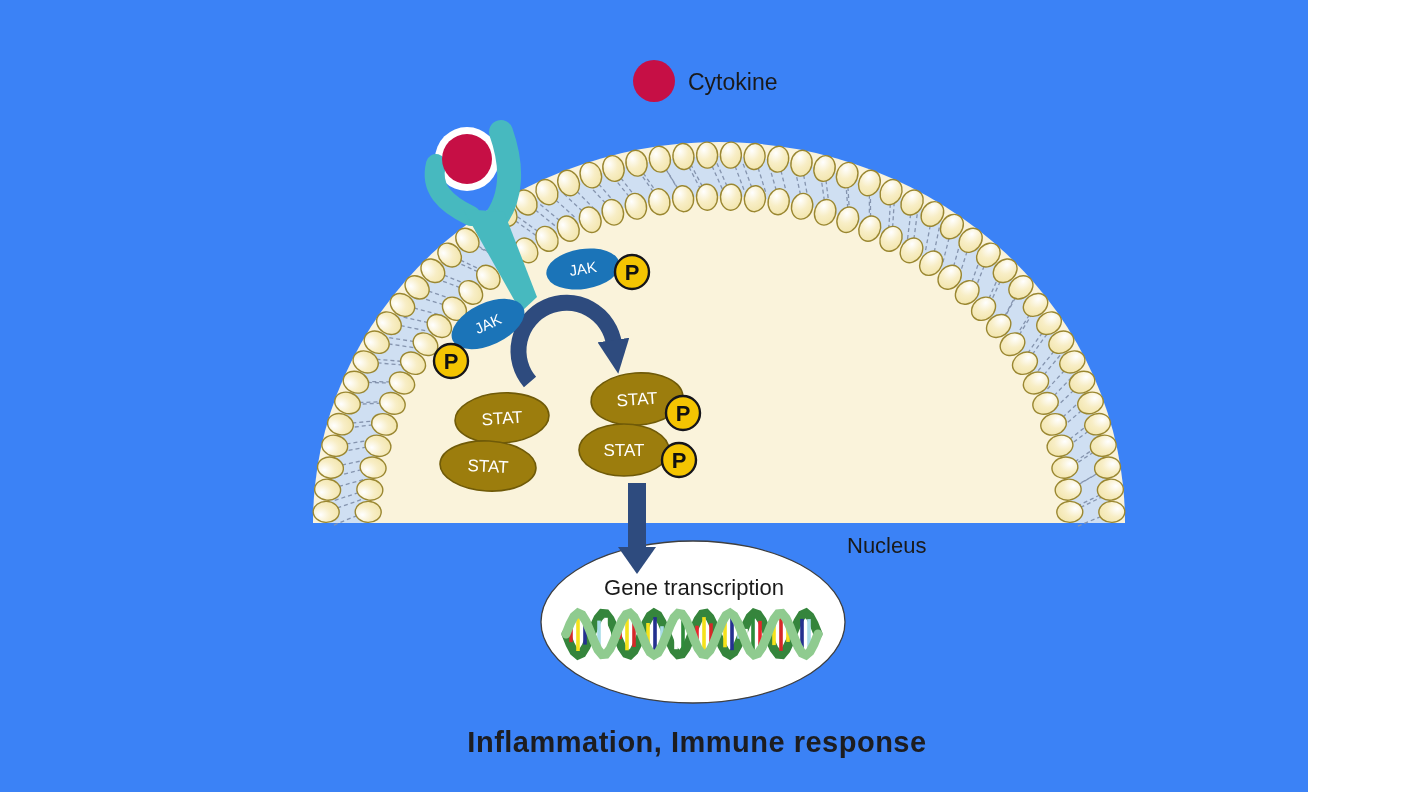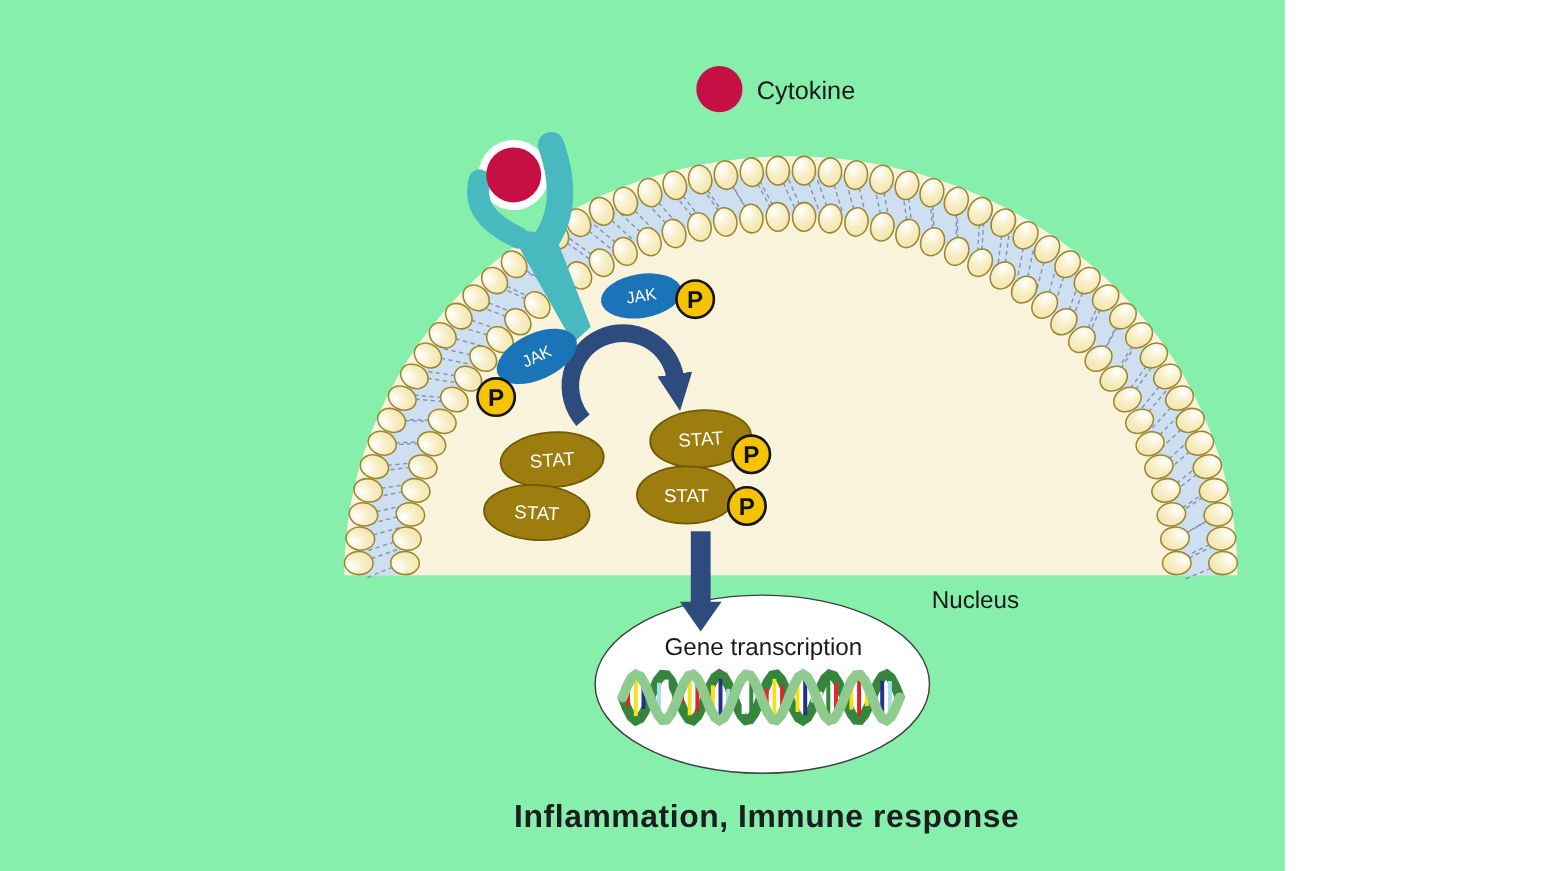--- a/index.html
+++ b/index.html
@@ -1,20 +1,20 @@
 <!DOCTYPE html>
 <html><head>
 <meta charset="utf-8">
 <style>
   html, body { margin: 0; padding: 0; background: #ffffff; }
   .stage {
     position: relative;
-    width: 1168px;
+    width: 1308px;
     height: 792px;
-    background: #86efac;
+    background: #3b82f6;
     overflow: hidden;
     font-family: "Liberation Sans", sans-serif;
   }
   svg text {
     font-family: "Liberation Sans", sans-serif;
   }
   .lbl       { fill: #1a1a1a; }
   .white-lbl { fill: #ffffff; }
   .p-lbl     { fill: #111111; font-weight: bold; }
   .title-lbl { fill: #1d1d20; font-weight: bold; letter-spacing: 0.5px; }

